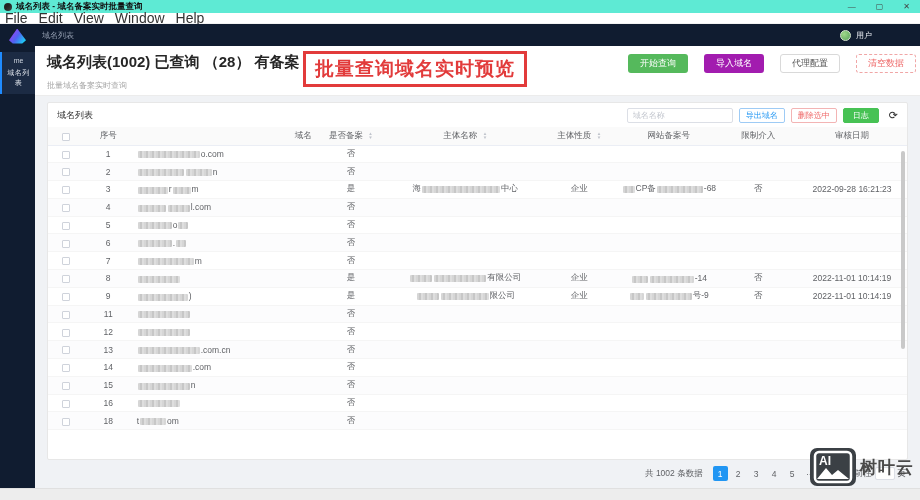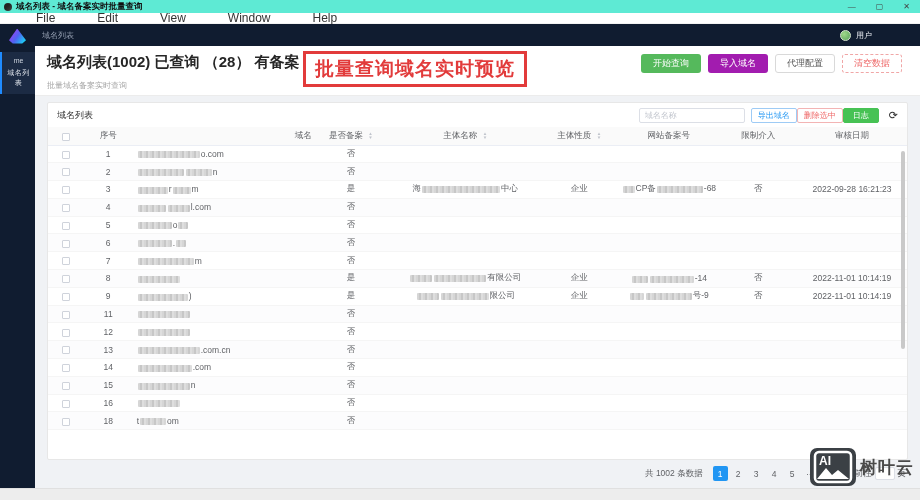--- a/index.html
+++ b/index.html
@@ -10,21 +10,21 @@
   .titlebar { height:13px; background:#5eead4; display:flex; align-items:center; padding:0 4px; }
   .app-icon { width:8px; height:8px; border-radius:50%;
     background:linear-gradient(135deg,#222 40%,#444); margin-right:4px; flex:none; }
   .app-title { font-size:8.5px; font-weight:bold; color:#111; flex:1; }
   .win-controls { display:flex; gap:20px; padding-right:6px; }
   .win-controls span { font-size:8px; color:#444; cursor:default; line-height:10px; }
 
   
   .menubar { height:11px; background:#fff; display:flex; align-items:center; gap:11px;
     padding:0 5px; border-bottom:1px solid #f2f2f2; }
-  .menu-item { font-size:12px; color:#333;margin-left:31px; }
+  .menu-item { font-size:14px; color:#333; }
 
   
   .app-body { height:464px; display:flex; position:relative; }
 
   .sidebar { width:35px; background:#101c30; flex:none; display:flex; flex-direction:column; }
   .logo-wrap { height:24px; display:flex; align-items:center; justify-content:center; }
   .logo-blob { width:17px; height:15px;
     background:linear-gradient(125deg,#a43df0 10%,#4f63f2 50%,#19d3f5 90%);
     clip-path:polygon(48% 0,100% 78%,78% 100%,22% 100%,0 78%); }
   .side-item { margin-top:4px; padding:5px 2px 6px; text-align:center; background:#1c2b44;
@@ -44,21 +44,21 @@
   .content { flex:1; background:#f0f2f5; position:relative; overflow:hidden; }
 
   
   .page-header { background:#fff; padding:7px 12px 6px; position:relative; height:50px;
     border-bottom:1px solid #ececec; }
   .page-title { font-size:15px; font-weight:bold; color:#262626; }
   .page-subtitle { font-size:8px; color:#a6a6a6; margin-top:8px; }
   .annotation { position:absolute; left:268px; top:5px; border:3px solid #e23b3b;
     color:#e23b3b; font-size:19px; font-weight:bold; padding:2px 9px; letter-spacing:1px;
     background:#fff; }
-  .hdr-buttons { position:absolute; right:18px; top:8px; display:flex; gap:7px;padding-left:11px; }
+  .hdr-buttons { position:absolute; right:4px; top:8px; display:flex; gap:16px;padding-left:11px; }
   .btn { font-size:9px; height:19px; padding:0 11px; border-radius:3px; display:flex;
     align-items:center; cursor:pointer; border:1px solid transparent; }
   .btn-green { background:#55b95c; color:#fff; }
   .btn-blue { background:#a21caf; color:#fff; }
   .btn-plain { background:#fff; color:#555; border-color:#d9d9d9; }
   .btn-danger { background:#fff; color:#e66; border:1px dashed #f0a6a6; }
 
   
   .table-card { margin:6px 12px 0; background:#fff; border:1px solid #e7e7e7;
     border-radius:2px; height:358px; overflow:hidden; position:relative; }
@@ -169,21 +169,21 @@
             <div class="btn btn-plain">代理配置</div>
             <div class="btn btn-danger">清空数据</div>
           </div>
       </div>
 
       <div class="table-card">
         <div class="card-head">
           <span class="card-title">域名列表</span>
           <span class="card-tools">
             <input class="search-input" type="text" placeholder="域名名称" style="">
-            <span id="toolbar-btns" style="display: flex; ">
+            <span id="toolbar-btns" style="display: flex; gap: 6px;">
                 <div class="mini-btn mini-blue">导出域名</div>
                 <div class="mini-btn mini-red">删除选中</div>
                 <div class="mini-btn mini-green">日志</div>
               </span>
             <span class="refresh">⟳</span>
           </span>
         </div>
 
         <table>
           <colgroup>

